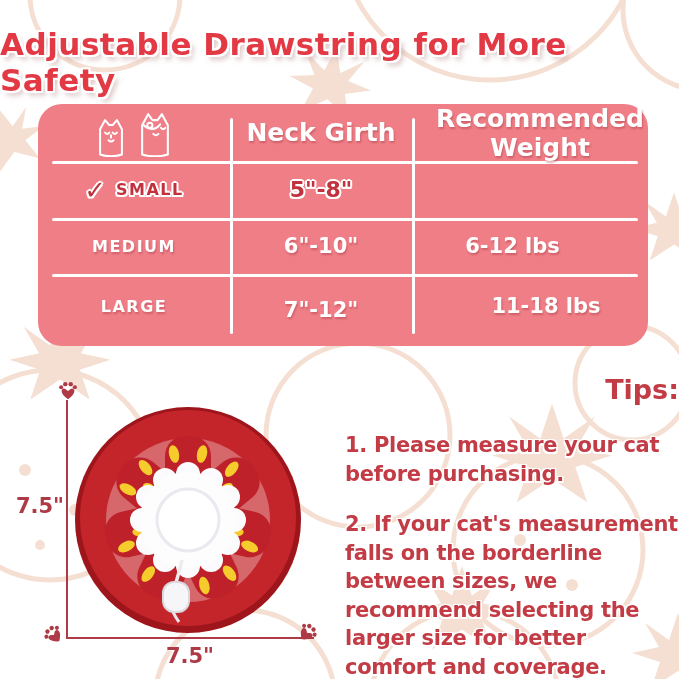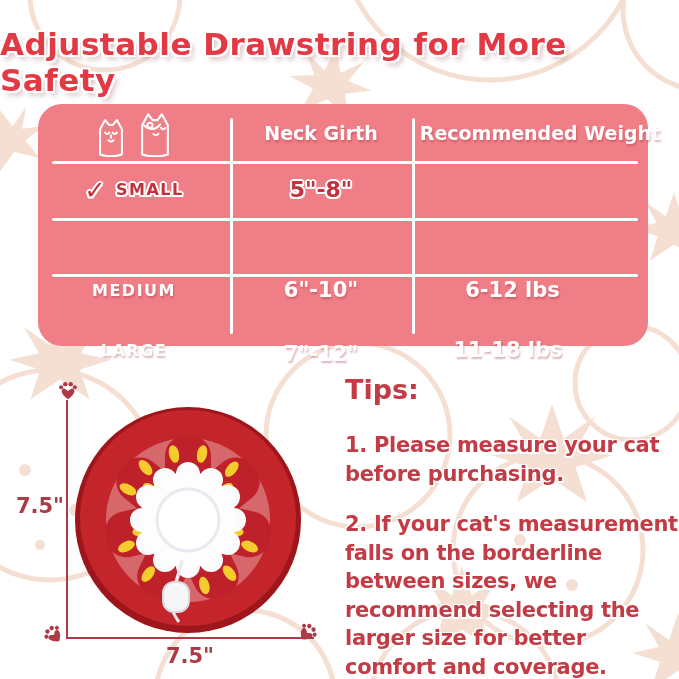--- a/index.html
+++ b/index.html
@@ -19,24 +19,24 @@
     z-index:2;
   }
   
   .size-table{
     position:absolute; left:38px; top:104px; width:610px; height:242px;
     background:#ef7e87; border-radius:24px; z-index:2;
   }
   .size-table .hline{position:absolute; left:14px; right:10px; height:3px; background:#fff; border-radius:2px;}
   .size-table .vline{position:absolute; top:14px; bottom:12px; width:3px; background:#fff; border-radius:2px;}
   .cell{position:absolute; display:flex; align-items:center; justify-content:center; text-align:center;}
-  .th{color:#fff; font-weight:bold; font-size:19px;
+  .th{color:#fff; font-weight:bold; font-size:25px;
       text-shadow:1px 2px 2px rgba(150,40,50,.35);}
   .td-white{color:#fff; font-weight:bold; font-size:21px;
-      text-shadow:1px 2px 2px rgba(150,40,50,.35);margin-top:44px;}
+      text-shadow:1px 2px 2px rgba(150,40,50,.35);}
   .td-hi{color:#c2323e; font-weight:bold; font-size:22px;
       text-shadow:-2px 0 0 #fff, 2px 0 0 #fff, 0 -2px 0 #fff, 0 2px 0 #fff,
                   -1.5px -1.5px 0 #fff, 1.5px -1.5px 0 #fff, -1.5px 1.5px 0 #fff, 1.5px 1.5px 0 #fff;}
   .size-label{font-size:16px; letter-spacing:1.5px;}
   .check{margin-right:10px; font-size:26px;}
   .cat-icons{display:flex; align-items:flex-end; gap:8px;}
   
   .collar{position:absolute; left:70px; top:402px; z-index:2;}
   .dim{position:absolute; background:#ae3a46; z-index:3;}
   .dim-v{left:66px; top:400px; width:2px; height:238px;}
@@ -49,20 +49,21 @@
   .dim-label-h{left:140px; top:644px; width:100px; text-align:center;}
   .paw{position:absolute; z-index:3; color:#ae3a46;}
   .paw-top{left:57px; top:380px;}
   .paw-bl{left:43px; top:624px; transform:rotate(-40deg);}
   .paw-br{left:296px; top:622px; transform:rotate(40deg);}
   
   .tips{position:absolute; left:345px; top:374px; width:334px; z-index:2; color:#c23b45;}
   .tips-heading{
     font-size:27px; font-weight:bold; margin:0 0 26px 0;
     text-shadow:-1.5px -1.5px 0 #fff, 1.5px -1.5px 0 #fff, -1.5px 1.5px 0 #fff, 1.5px 1.5px 0 #fff;
+    text-align:right;
   }
   .tip{
     font-size:21px; font-weight:bold; line-height:1.36; margin:0 0 22px 0; letter-spacing:-.3px;
     text-shadow:-1.5px -1.5px 0 #fff, 1.5px -1.5px 0 #fff, -1.5px 1.5px 0 #fff, 1.5px 1.5px 0 #fff;
   }
 </style>
 </head>
 <body>
 
 <div class="page">
@@ -141,21 +142,21 @@
     <div class="cell td-white" style="left:0;top:114px;width:192px;height:56px">
       <span class="size-label">MEDIUM</span>
     </div>
     <div class="cell td-white" style="left:192px;top:114px;width:182px;height:56px">6"-10"</div>
     <div class="cell td-white" style="left:374px;top:114px;width:201px;height:56px">6-12 lbs</div>
 
     <div class="cell td-white" style="left:0;top:170px;width:192px;height:64px">
       <span class="size-label">LARGE</span>
     </div>
     <div class="cell td-white" style="left:192px;top:170px;width:182px;height:72px">7"-12"</div>
-    <div class="cell td-white" style="left:352px;top:170px;width:236px;height:64px">11-18 lbs</div>
+    <div class="cell td-white" style="left:390px;top:170px;width:236px;height:64px">11-18 lbs</div>
   </div>
 
   <svg class="collar" width="236" height="236" viewBox="0 0 236 236">
     <circle cx="118" cy="118" r="113" fill="#9e161c"></circle>
     <circle cx="118" cy="116" r="108" fill="#c3252b"></circle>
     <circle cx="118" cy="118" r="82" fill="#d6686c"></circle>
     <g>
 
       <g transform="rotate(0 118 118)">
         <rect x="95" y="34" width="46" height="56" rx="20" fill="#be2129"></rect>

